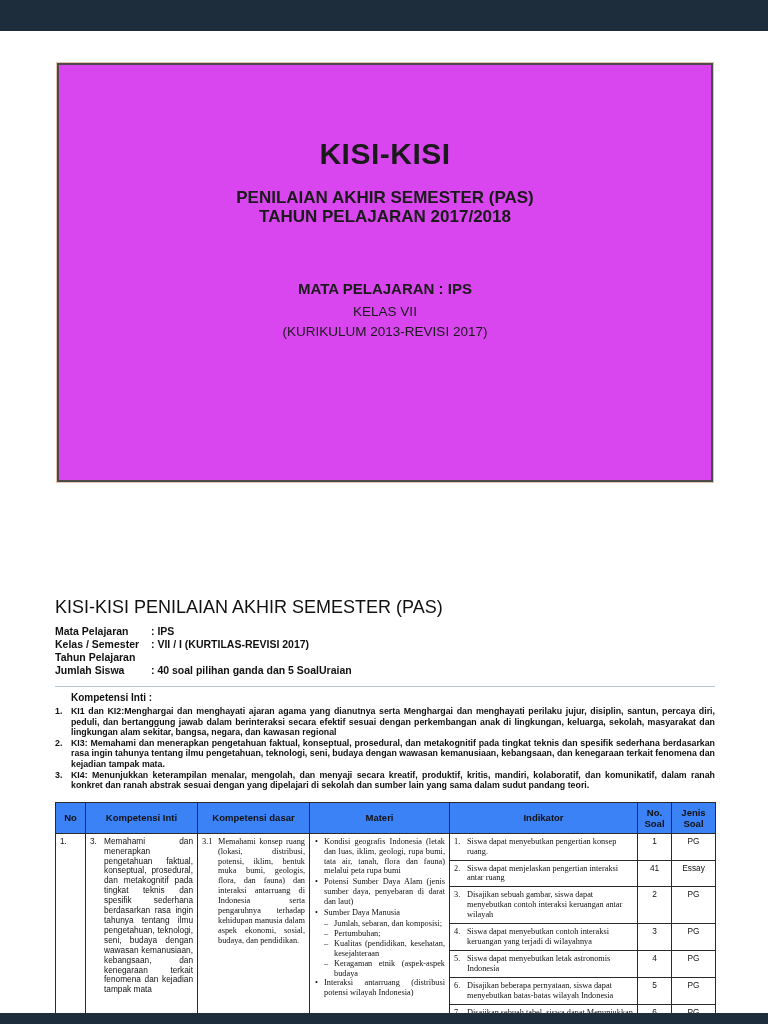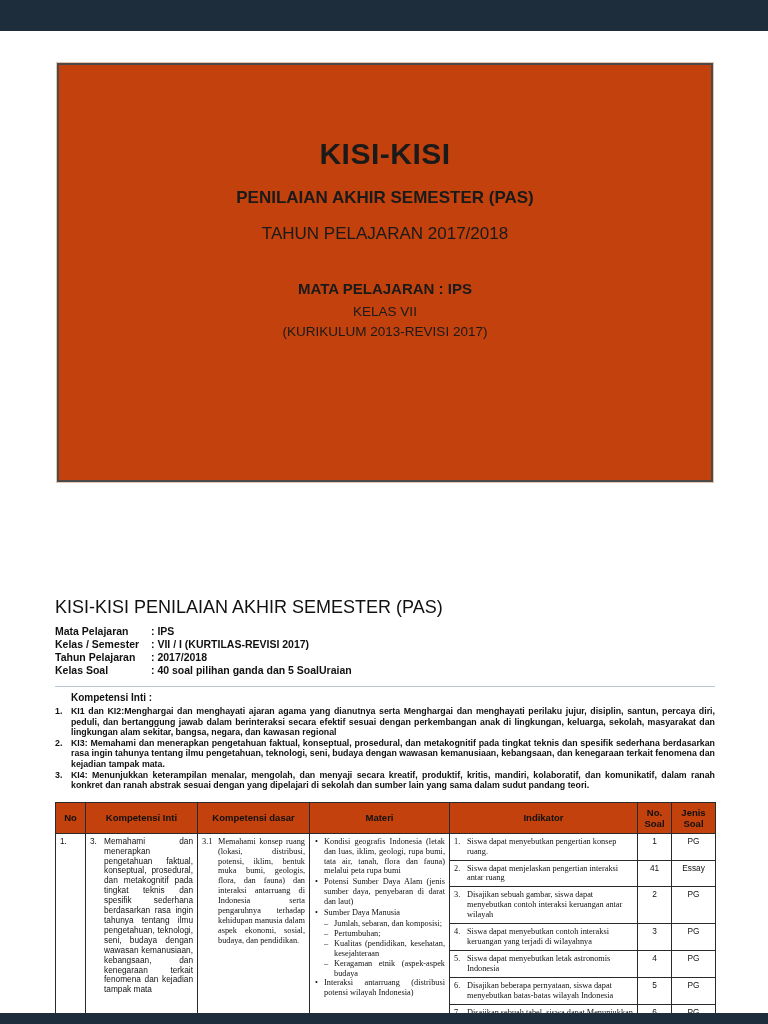--- a/index.html
+++ b/index.html
@@ -4,25 +4,25 @@
 <style>
   * { margin:0; padding:0; box-sizing:border-box; }
   html,body { width:768px; height:1024px; }
   body { font-family:"Liberation Sans", sans-serif; background:#ffffff; position:relative; overflow:hidden; color:#111; }
 
   .viewer-topbar { position:absolute; top:0; left:0; width:768px; height:31px; background:#1e2d3b; z-index:6; }
   .viewer-bottombar { position:absolute; bottom:0; left:0; width:768px; height:11px; background:#1e2d3b; z-index:6; }
 
   
   .cover-frame { position:absolute; left:57px; top:63px; width:656px; height:419px;
-                 border:2px solid #4a4a4a; box-shadow:0 0 0 1px #e8c4ae; background:#c2410c; }
+                 border:2px solid #4a4a4a; box-shadow:0 0 0 1px #e8c4ae; background:#d946ef; }
   .cover-text { position:absolute; left:0; width:100%; text-align:center; color:#1a1a1a; line-height:1.25; }
   .cover-title      { top:70px;  font-size:30px;  font-weight:bold; letter-spacing:0.5px; }
   .cover-sub1       { top:122px; font-size:17px;  font-weight:bold; }
-  .cover-sub2       { top:158px; font-size:17px;  font-weight:normal; }
+  .cover-sub2       { top:141px; font-size:17px;  font-weight:bold; }
   .cover-subject    { top:215px; font-size:15px;  font-weight:bold; }
   .cover-class      { top:239px; font-size:13.5px; }
   .cover-curriculum { top:259px; font-size:13.5px; }
 
   
   .sheet2 { position:absolute; left:55px; top:597px; width:660px; }
   .s2-heading { font-size:18px; font-weight:normal; }
   .meta { margin-top:7px; }
   .meta-row { display:flex; font-size:10.5px; font-weight:bold; line-height:13px;gap:8px; }
   .meta-label { flex:0 0 88px; }
@@ -30,21 +30,21 @@
   .divider { margin-top:9px; border-top:1px solid #b9c6d2; }
   .ki-heading { margin-top:5px; font-size:10px; font-weight:bold;padding-left:16px; }
   .ki-list { margin-top:3px; }
   .ki-item { display:flex; font-size:8.8px; font-weight:bold; line-height:10.6px; }
   .ki-num { flex:0 0 16px; }
   .ki-text { flex:1; text-align:justify; }
 
   
   table.kisi { margin-top:11px; width:660px; border-collapse:collapse; table-layout:fixed; }
   table.kisi th, table.kisi td { border:1px solid #2a2a2a; vertical-align:top; }
-  table.kisi th { background:#c2410c; font-size:9.5px; font-weight:bold; text-align:center;
+  table.kisi th { background:#3b82f6; font-size:9.5px; font-weight:bold; text-align:center;
                   vertical-align:middle; padding:4px 2px; line-height:11px; }
   table.kisi td { padding:3px 4px; font-size:8.3px; line-height:9.9px; }
   td.c-no { padding-left:5px; }
   .hang { display:flex; }
   .hang .num { flex:0 0 14px; }
   td.c-kd .hang .num { flex:0 0 16px; }
   .hang .txt { flex:1; text-align:justify; }
   td.c-kd, td.c-materi, td.c-ind { font-family:"Liberation Serif", serif; font-size:8.5px; }
   .materi-item { position:relative; padding-left:10px; text-align:justify; margin-bottom:1px; }
   .materi-item::before { content:"\2022"; position:absolute; left:1px; }
@@ -78,24 +78,23 @@
     <div class="meta-row">
       <span class="meta-label">Mata Pelajaran</span>
       <span class="meta-value">: IPS</span>
     </div>
     <div class="meta-row">
       <span class="meta-label">Kelas / Semester</span>
       <span class="meta-value">: VII / I (KURTILAS-REVISI 2017)</span>
     </div>
     <div class="meta-row">
       <span class="meta-label">Tahun Pelajaran</span>
-      <span class="meta-value">: 2017/2018</span>
-    </div>
-    <div class="meta-row">
-      <span class="meta-label">Kelas Soal</span>
+    </div>
+    <div class="meta-row">
+      <span class="meta-label">Jumlah Siswa</span>
       <span class="meta-value">: 40 soal pilihan ganda dan 5 SoalUraian</span>
     </div>
   </div>
 
   <div class="divider"></div>
 
   <div class="ki-heading">Kompetensi Inti :</div>
 
   <div class="ki-list">
     <div class="ki-item">

